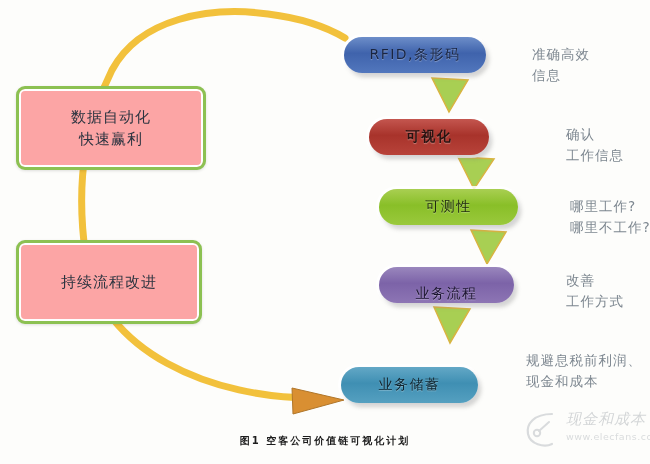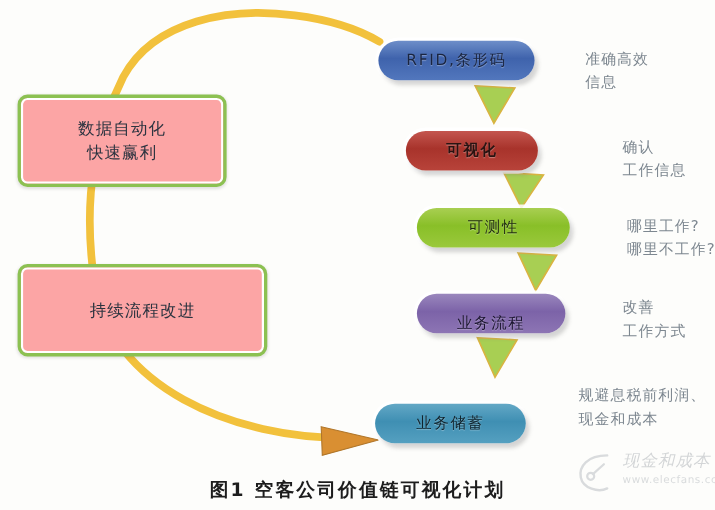--- a/index.html
+++ b/index.html
@@ -46,21 +46,21 @@
     justify-content: center;
     color: #2c3440;
     font-size: 15px;
     line-height: 1.5;
     letter-spacing: 1px;
     text-align: left;
   }
   .left-box .ln { display: block; white-space: nowrap; }
 
   #left-box-1 { left: 16px; top: 86px; width: 190px; height: 84px; }
-  #left-box-2 { left: 16px; top: 240px; width: 227px; height: 84px; }
+  #left-box-2 { left: 16px; top: 240px; width: 186px; height: 84px; }
 
   
   .pill {
     position: absolute;
     box-sizing: border-box;
     border-radius: 40px;
     display: flex;
     align-items: center;
     justify-content: center;
     color: #1c2330;
@@ -116,21 +116,21 @@
   #note-4 { left: 534px; top: 270px; }
   #note-5 { left: 494px; top: 350px; }
 
   
   #caption {
     position: absolute;
     left: 0;
     top: 434px;
     width: 650px;
     text-align: center;
-    font-size: 17px;
+    font-size: 10px;
     font-weight: bold;
     color: #1d1d1d;
     letter-spacing: 2px;
   }
 
   
   #watermark {
     position: absolute;
     left: 522px;
     top: 406px;

